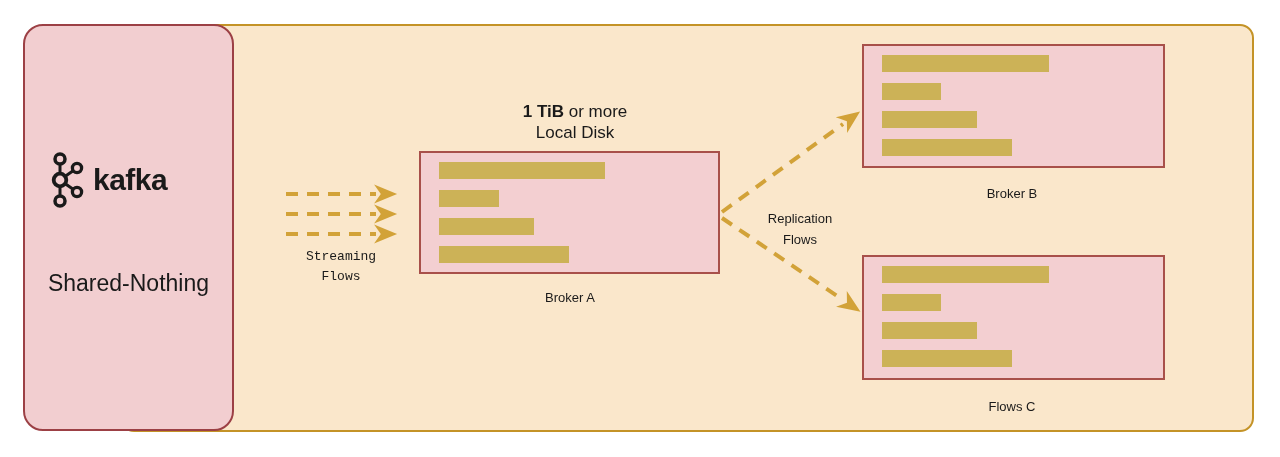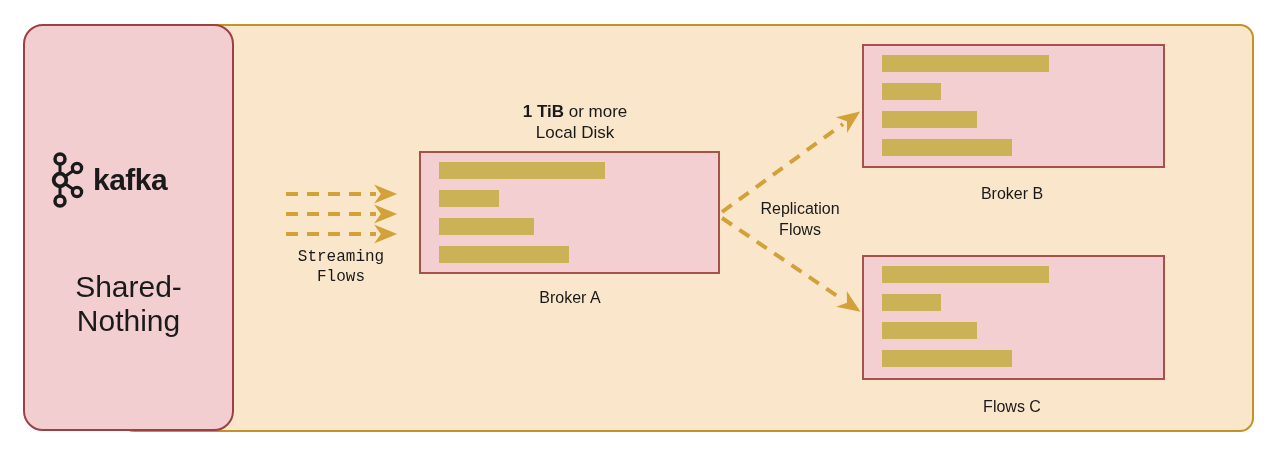--- a/index.html
+++ b/index.html
@@ -48,47 +48,47 @@
   .logo-text {
     font-size: 30px;
     font-weight: bold;
     letter-spacing: -0.5px;
   }
   .panel-label {
     position: absolute;
     left: 0; right: 0;
     top: 244px;
     text-align: center;
-    font-size: 30px;
+    font-size: 23px;
   }
   .broker {
     position: absolute;
     background: var(--broker-fill);
     border: 2px solid var(--broker-stroke);
     padding: 9px 0 0 18px;
   }
   .broker .bar {
     height: 17px;
     margin-bottom: 11px;
     background: var(--bar-fill);
   }
   .broker-a { left: 419px; top: 151px; width: 301px; height: 123px; }
   .broker-b { left: 862px; top: 44px;  width: 303px; height: 124px; }
   .broker-c { left: 862px; top: 255px; width: 303px; height: 125px; }
   .diagram-label {
     position: absolute;
     text-align: center;
-    font-size: 16px;
+    font-size: 13px;
     line-height: 20px;
   }
   .label-broker-a { left: 470px; top: 288px; width: 200px; }
   .label-broker-b { left: 912px; top: 184px; width: 200px; }
   .label-broker-c { left: 912px; top: 397px; width: 200px; }
   .streaming-label   { left: 281px; top: 247px; width: 120px; font-family: Liberation Mono, monospace; }
-  .replication-label { left: 740px; top: 198px; width: 120px; line-height: 21px; }
+  .replication-label { left: 740px; top: 208px; width: 120px; line-height: 21px; }
   .disk-note {
     position: absolute;
     left: 475px; top: 101px;
     width: 200px;
     text-align: center;
     font-size: 17px;
     line-height: 21px;
   }
   .b { font-weight: bold; }
 </style>

